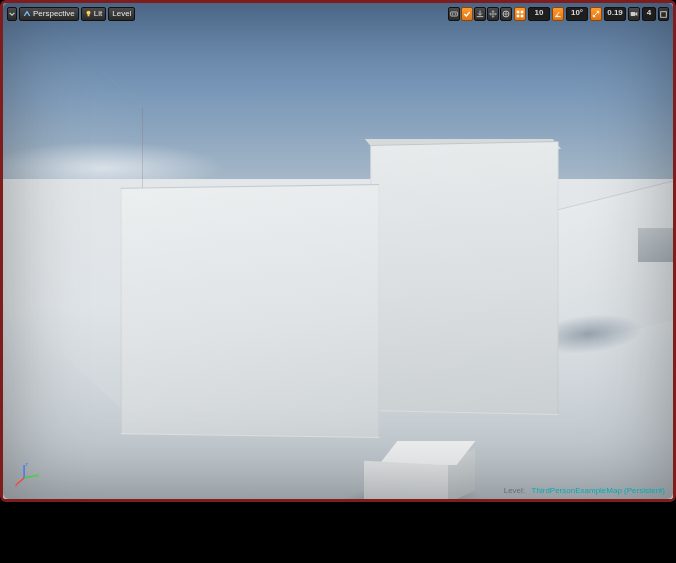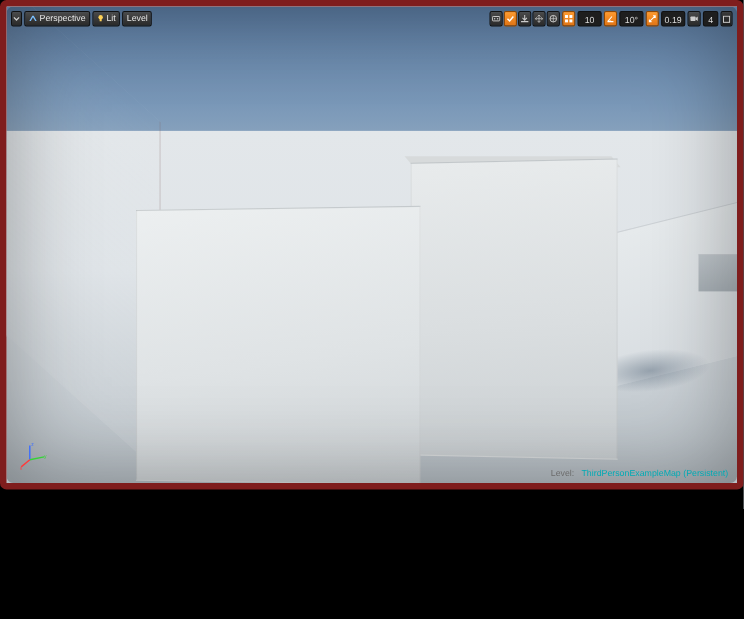--- a/index.html
+++ b/index.html
@@ -2,22 +2,22 @@
 <html><head>
 <meta charset="utf-8">
 <style>
   * { box-sizing: border-box; margin: 0; padding: 0; }
   html, body { width: 676px; height: 563px; overflow: hidden; font-family: "Segoe UI", Tahoma, sans-serif; }
   body { background: #000; }
 
   .viewport {
     position: relative;
     width: 676px;
-    height: 445px;
-    border: 6px solid #7f1d1d;
+    height: 502px;
+    border: 3px solid #7f1d1d;
     border-radius: 6px;
     overflow: hidden;
     background: #bdc7cd;
   }
 
   
   .sky {
     position: absolute;
     left: 0; top: 0; right: 0;
     height: 300px;
@@ -161,28 +161,29 @@
   }
   .btn.active {
     background: linear-gradient(#ff9a2e, #e07516);
     border-color: #8f4600;
     color: #fff;
   }
   .btn.tiny { min-width: 10px; padding: 0 1px; }
   .btn svg { display: block; }
   .grp { display: flex; gap: 1px; }
   .numbox {
-    display: flex; align-items: flex-end; justify-content: center;
+    display: flex; align-items: flex-start; justify-content: center;
     min-width: 22px;
     background: #1e1e1e;
     border: 1px solid #111;
     border-radius: 2px;
     color: #ddd;
     font-size: 8px;
     padding: 0 2px;
+    font-weight: bold;
   }
 
   
   .gizmo {
     position: absolute;
     left: 12px; bottom: 12px;
     width: 26px; height: 26px;
     z-index: 10;
   }
   .level {

